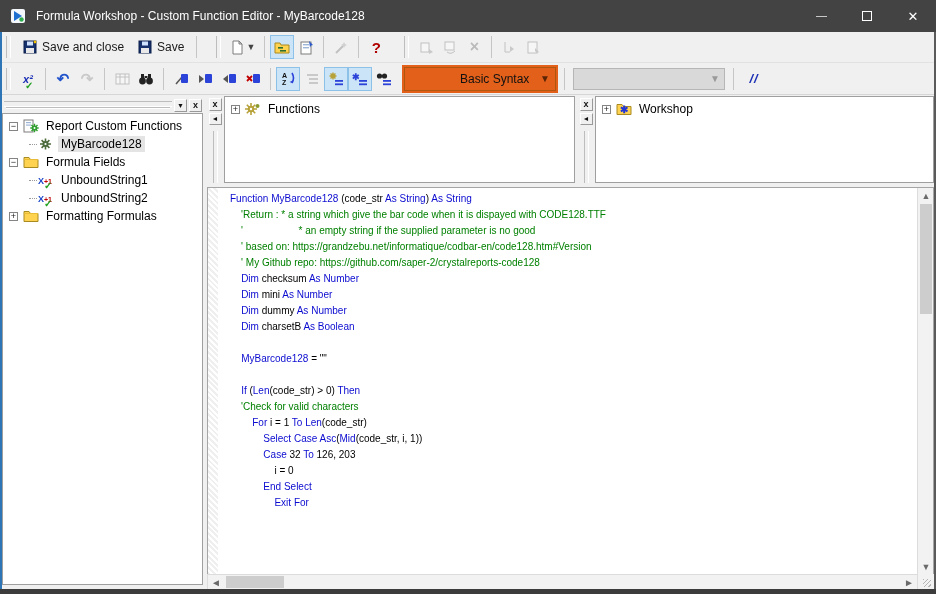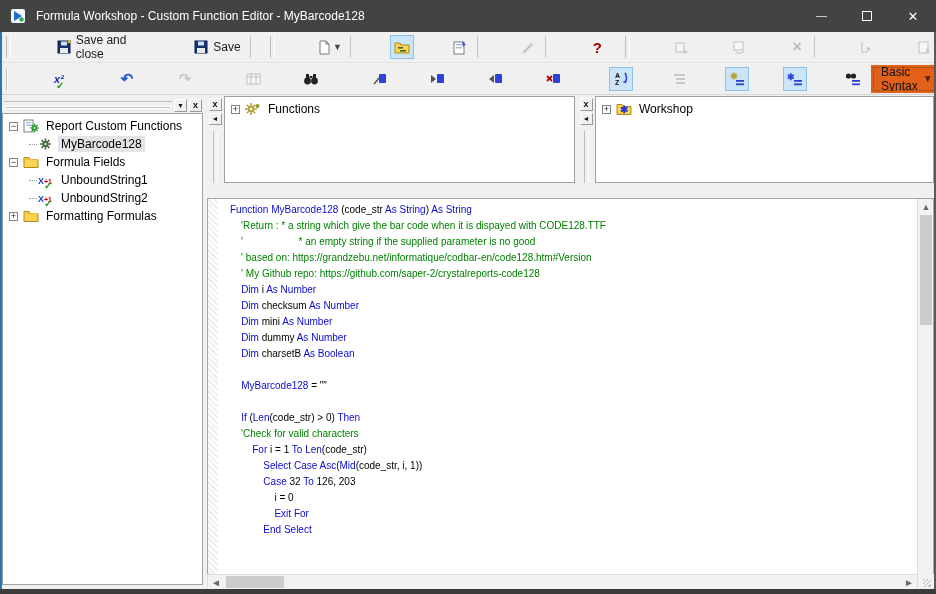--- a/index.html
+++ b/index.html
@@ -14,21 +14,21 @@
   .cap-btn{width:46px;height:32px;display:flex;align-items:center;justify-content:center;color:#ffffff;font-size:13px;cursor:default;}
   .cap-btn .box{width:10px;height:10px;border:1px solid #fff;}
   .cap-btn .minus{width:11px;height:1px;background:#c8c8c8;}
 
   
   .toolbar{position:absolute;left:0;width:936px;background:#f0f0f0;display:flex;align-items:center;}
   #toolbar1{top:32px;height:31px;border-bottom:1px solid #e2e2e2;}
   #toolbar2{top:63px;height:32px;border-bottom:1px solid #d6d6d6;}
   .grip{width:5px;height:22px;border-left:1px solid #bdbdbd;border-right:1px solid #ffffff;margin:0 5px 0 6px;}
   .tsep{width:1px;height:22px;background:#c6c6c6;margin:0 5px;}
-  .tbtn{height:24px;min-width:24px;display:flex;align-items:center;justify-content:center;padding:0 3px;border:1px solid transparent;position:relative;margin-left:34px;}
+  .tbtn{height:24px;min-width:24px;display:flex;align-items:center;justify-content:center;padding:0 3px;border:1px solid transparent;position:relative;}
   .tbtn.text{padding:0 6px;gap:5px;font-size:12px;color:#1a1a1a;}
   .tbtn.hl{background:#cce4f7;border:1px solid #8ec1e8;}
   .tbtn.disabled{opacity:.45;filter:grayscale(1);}
   .ico{display:inline-flex;align-items:center;justify-content:center;}
   .ddarrow{font-size:9px;color:#444;margin-left:2px;}
   .glyph-help{color:#b00000;font-weight:bold;font-size:15px;}
   .glyph-undo{color:#2255cc;font-size:15px;font-weight:bold;}
   .glyph-redo{color:#9a9a9a;font-size:15px;font-weight:bold;}
   .glyph-x2{color:#1b2fb4;font-weight:bold;font-size:11px;font-style:italic;position:relative;}
   .glyph-x2 .chk{position:absolute;left:2px;top:7px;color:#1d9f1d;font-size:10px;font-style:normal;}
@@ -59,21 +59,21 @@
   .tlabel{padding:1px 3px;white-space:nowrap;}
   .trow.selected .tlabel{background:#e4e4e4;}
   .dotconn{width:8px;border-top:1px dotted #9a9a9a;margin-right:1px;}
 
   
   .fx-icon{font-size:9px;font-weight:bold;color:#1b46c8;position:relative;line-height:1;}
   .fx-icon .p1{color:#c00000;font-size:7px;}
   .fx-icon .chk{position:absolute;left:6px;top:5px;color:#1d9f1d;font-size:10px;}
 
   
-  #editor{position:absolute;left:207px;top:198px;width:727px;height:387px;background:#ffffff;border:1px solid #a5a5a5;border-bottom:none;}
+  #editor{position:absolute;left:207px;top:187px;width:727px;height:387px;background:#ffffff;border:1px solid #a5a5a5;border-bottom:none;}
   #editor .selmargin{position:absolute;left:0;top:0;width:10px;height:100%;background:
      repeating-linear-gradient(45deg,#efefef 0 2px,#ffffff 2px 4px);}
   #code{position:absolute;left:10px;top:0;right:16px;bottom:0;overflow:hidden;padding:3px 0 0 12px;
         font-family:"Liberation Mono","DejaVu Sans Mono",monospace;font-size:10px;line-height:16px;}
   #code .ln{white-space:pre;height:16px;}
   #code .k{color:#0b0bd0;}
   #code .c{color:#008000;}
   #code .p{color:#000000;}
 
   .vscroll{position:absolute;right:0;top:0;width:16px;height:100%;background:#f2f2f2;border-left:1px solid #dcdcdc;}
@@ -329,21 +329,21 @@
     <div class="tbtn">
       <span class="ico">
         <svg width="16" height="14" viewBox="0 0 16 14">
             <circle cx="3.5" cy="4" r="2.6" fill="#222"></circle>
             <circle cx="8.5" cy="4" r="2.6" fill="#222"></circle>
             <rect x="7" y="8" width="8" height="1.8" fill="#2b43d8"></rect>
             <rect x="7" y="11.4" width="8" height="1.8" fill="#2b43d8"></rect>
           </svg>
       </span>
     </div>
-    <div class="combo" style="width:118px;margin-left:8px;">
+    <div class="combo" style="width:152px;margin-left:8px;padding-left:48px;">
       <span class="cval">Basic Syntax</span>
       <span class="carr">▼</span>
     </div>
     <div class="tsep" style="margin:0 8px;"></div>
     <div class="combo2">
       <span></span>
       <span class="carr">▼</span>
     </div>
     <div class="tsep" style="margin:0 8px;"></div>
     <div class="tbtn">
@@ -453,36 +453,35 @@
   </div>
 
   <div id="editor">
     <div class="selmargin"></div>
     <div id="code">
         <div class="ln"><span class="k">Function MyBarcode128</span><span class="p"> (code_str </span><span class="k">As</span><span class="p"> </span><span class="k">String</span><span class="p">) </span><span class="k">As</span><span class="p"> </span><span class="k">String</span></div>
         <div class="ln"><span class="c">    'Return : * a string which give the bar code when it is dispayed with CODE128.TTF</span></div>
         <div class="ln"><span class="c">    '                    * an empty string if the supplied parameter is no good</span></div>
         <div class="ln"><span class="c">    ' based on: https://grandzebu.net/informatique/codbar-en/code128.htm#Version</span></div>
         <div class="ln"><span class="c">    ' My Github repo: https://github.com/saper-2/crystalreports-code128</span></div>
-        <div class="ln"><span class="p">    </span><span class="k">Dim</span><span class="p"> i </span><span class="k">As</span><span class="p"> </span><span class="k">Number</span></div>
         <div class="ln"><span class="p">    </span><span class="k">Dim</span><span class="p"> checksum </span><span class="k">As</span><span class="p"> </span><span class="k">Number</span></div>
         <div class="ln"><span class="p">    </span><span class="k">Dim</span><span class="p"> mini </span><span class="k">As</span><span class="p"> </span><span class="k">Number</span></div>
         <div class="ln"><span class="p">    </span><span class="k">Dim</span><span class="p"> dummy </span><span class="k">As</span><span class="p"> </span><span class="k">Number</span></div>
         <div class="ln"><span class="p">    </span><span class="k">Dim</span><span class="p"> charsetB </span><span class="k">As</span><span class="p"> </span><span class="k">Boolean</span></div>
         <div class="ln"><span class="p"></span></div>
         <div class="ln"><span class="p">    </span><span class="k">MyBarcode128</span><span class="p"> = ""</span></div>
         <div class="ln"><span class="p"></span></div>
         <div class="ln"><span class="p">    </span><span class="k">If</span><span class="p"> (</span><span class="k">Len</span><span class="p">(code_str) &gt; 0) </span><span class="k">Then</span></div>
         <div class="ln"><span class="c">    'Check for valid characters</span></div>
         <div class="ln"><span class="p">        </span><span class="k">For</span><span class="p"> i = 1 </span><span class="k">To</span><span class="p"> </span><span class="k">Len</span><span class="p">(code_str)</span></div>
         <div class="ln"><span class="p">            </span><span class="k">Select Case Asc</span><span class="p">(</span><span class="k">Mid</span><span class="p">(code_str, i, 1))</span></div>
         <div class="ln"><span class="p">            </span><span class="k">Case</span><span class="p"> 32 </span><span class="k">To</span><span class="p"> 126, 203</span></div>
         <div class="ln"><span class="p">                i = 0</span></div>
+        <div class="ln"><span class="p">            </span><span class="k">End Select</span></div>
         <div class="ln"><span class="p">                </span><span class="k">Exit For</span></div>
-        <div class="ln"><span class="p">            </span><span class="k">End Select</span></div>
       </div>
     <div class="vscroll">
       <div class="arr" style="top:0;">▲</div>
       <div class="thumb"></div>
       <div class="arr" style="bottom:0;">▼</div>
     </div>
   </div>
   <div class="hscroll">
     <div class="arr">◄</div>
     <div class="thumb"></div>

